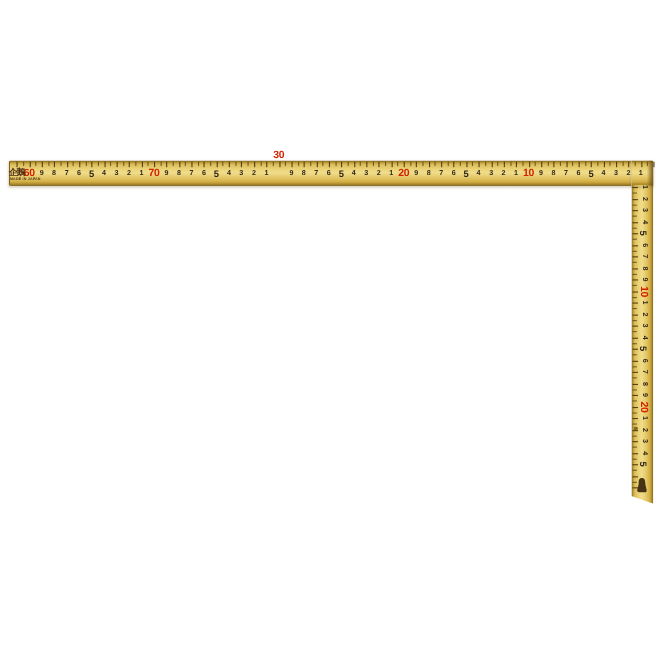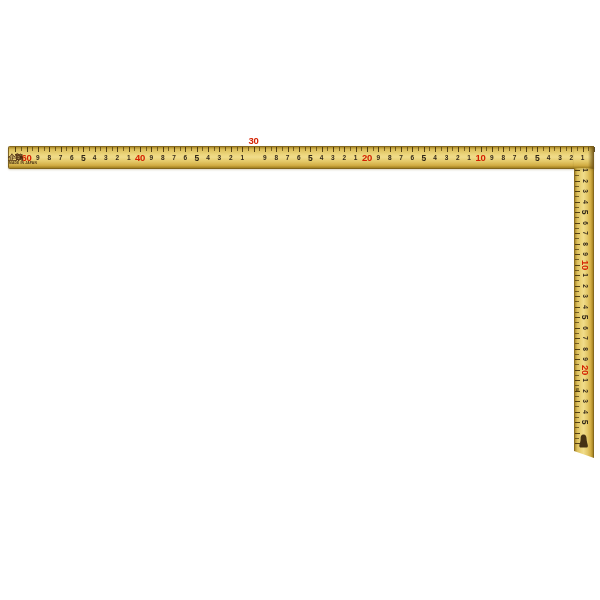--- a/index.html
+++ b/index.html
@@ -180,21 +180,21 @@
       <div class="num red" style="left: 253.5px; top: 141px; color: rgb(212, 33, 0); text-align: right;">30</div>
       <div class="num unit" style="left: 242.2px; top: 157.5px;">1</div>
       <div class="num unit" style="left: 230.8px; top: 157.5px;">2</div>
       <div class="num unit" style="left: 219.4px; top: 157.5px;">3</div>
       <div class="num unit" style="left: 208.1px; top: 157.5px;">4</div>
       <div class="num five" style="left: 196.8px; top: 157.5px;">5</div>
       <div class="num unit" style="left: 185.4px; top: 157.5px;">6</div>
       <div class="num unit" style="left: 174.1px; top: 157.5px;">7</div>
       <div class="num unit" style="left: 162.7px; top: 157.5px;">8</div>
       <div class="num unit" style="left: 151.4px; top: 157.5px;">9</div>
-      <div class="num red" style="left: 140px; top: 157.5px; color: rgb(212, 33, 0);">40</div>
+      <div class="num red" style="left: 140px; top: 157.5px; color: rgb(212, 33, 0);">70</div>
       <div class="num unit" style="left: 128.7px; top: 157.5px;">1</div>
       <div class="num unit" style="left: 117.3px; top: 157.5px;">2</div>
       <div class="num unit" style="left: 105.9px; top: 157.5px;">3</div>
       <div class="num unit" style="left: 94.6px; top: 157.5px;">4</div>
       <div class="num five" style="left: 83.3px; top: 157.5px;">5</div>
       <div class="num unit" style="left: 71.9px; top: 157.5px;">6</div>
       <div class="num unit" style="left: 60.6px; top: 157.5px;">7</div>
       <div class="num unit" style="left: 49.2px; top: 157.5px;">8</div>
       <div class="num unit" style="left: 37.9px; top: 157.5px;">9</div>
       <div class="num red" style="left: 26.5px; top: 157.5px; color: rgb(212, 33, 0);">60</div>

